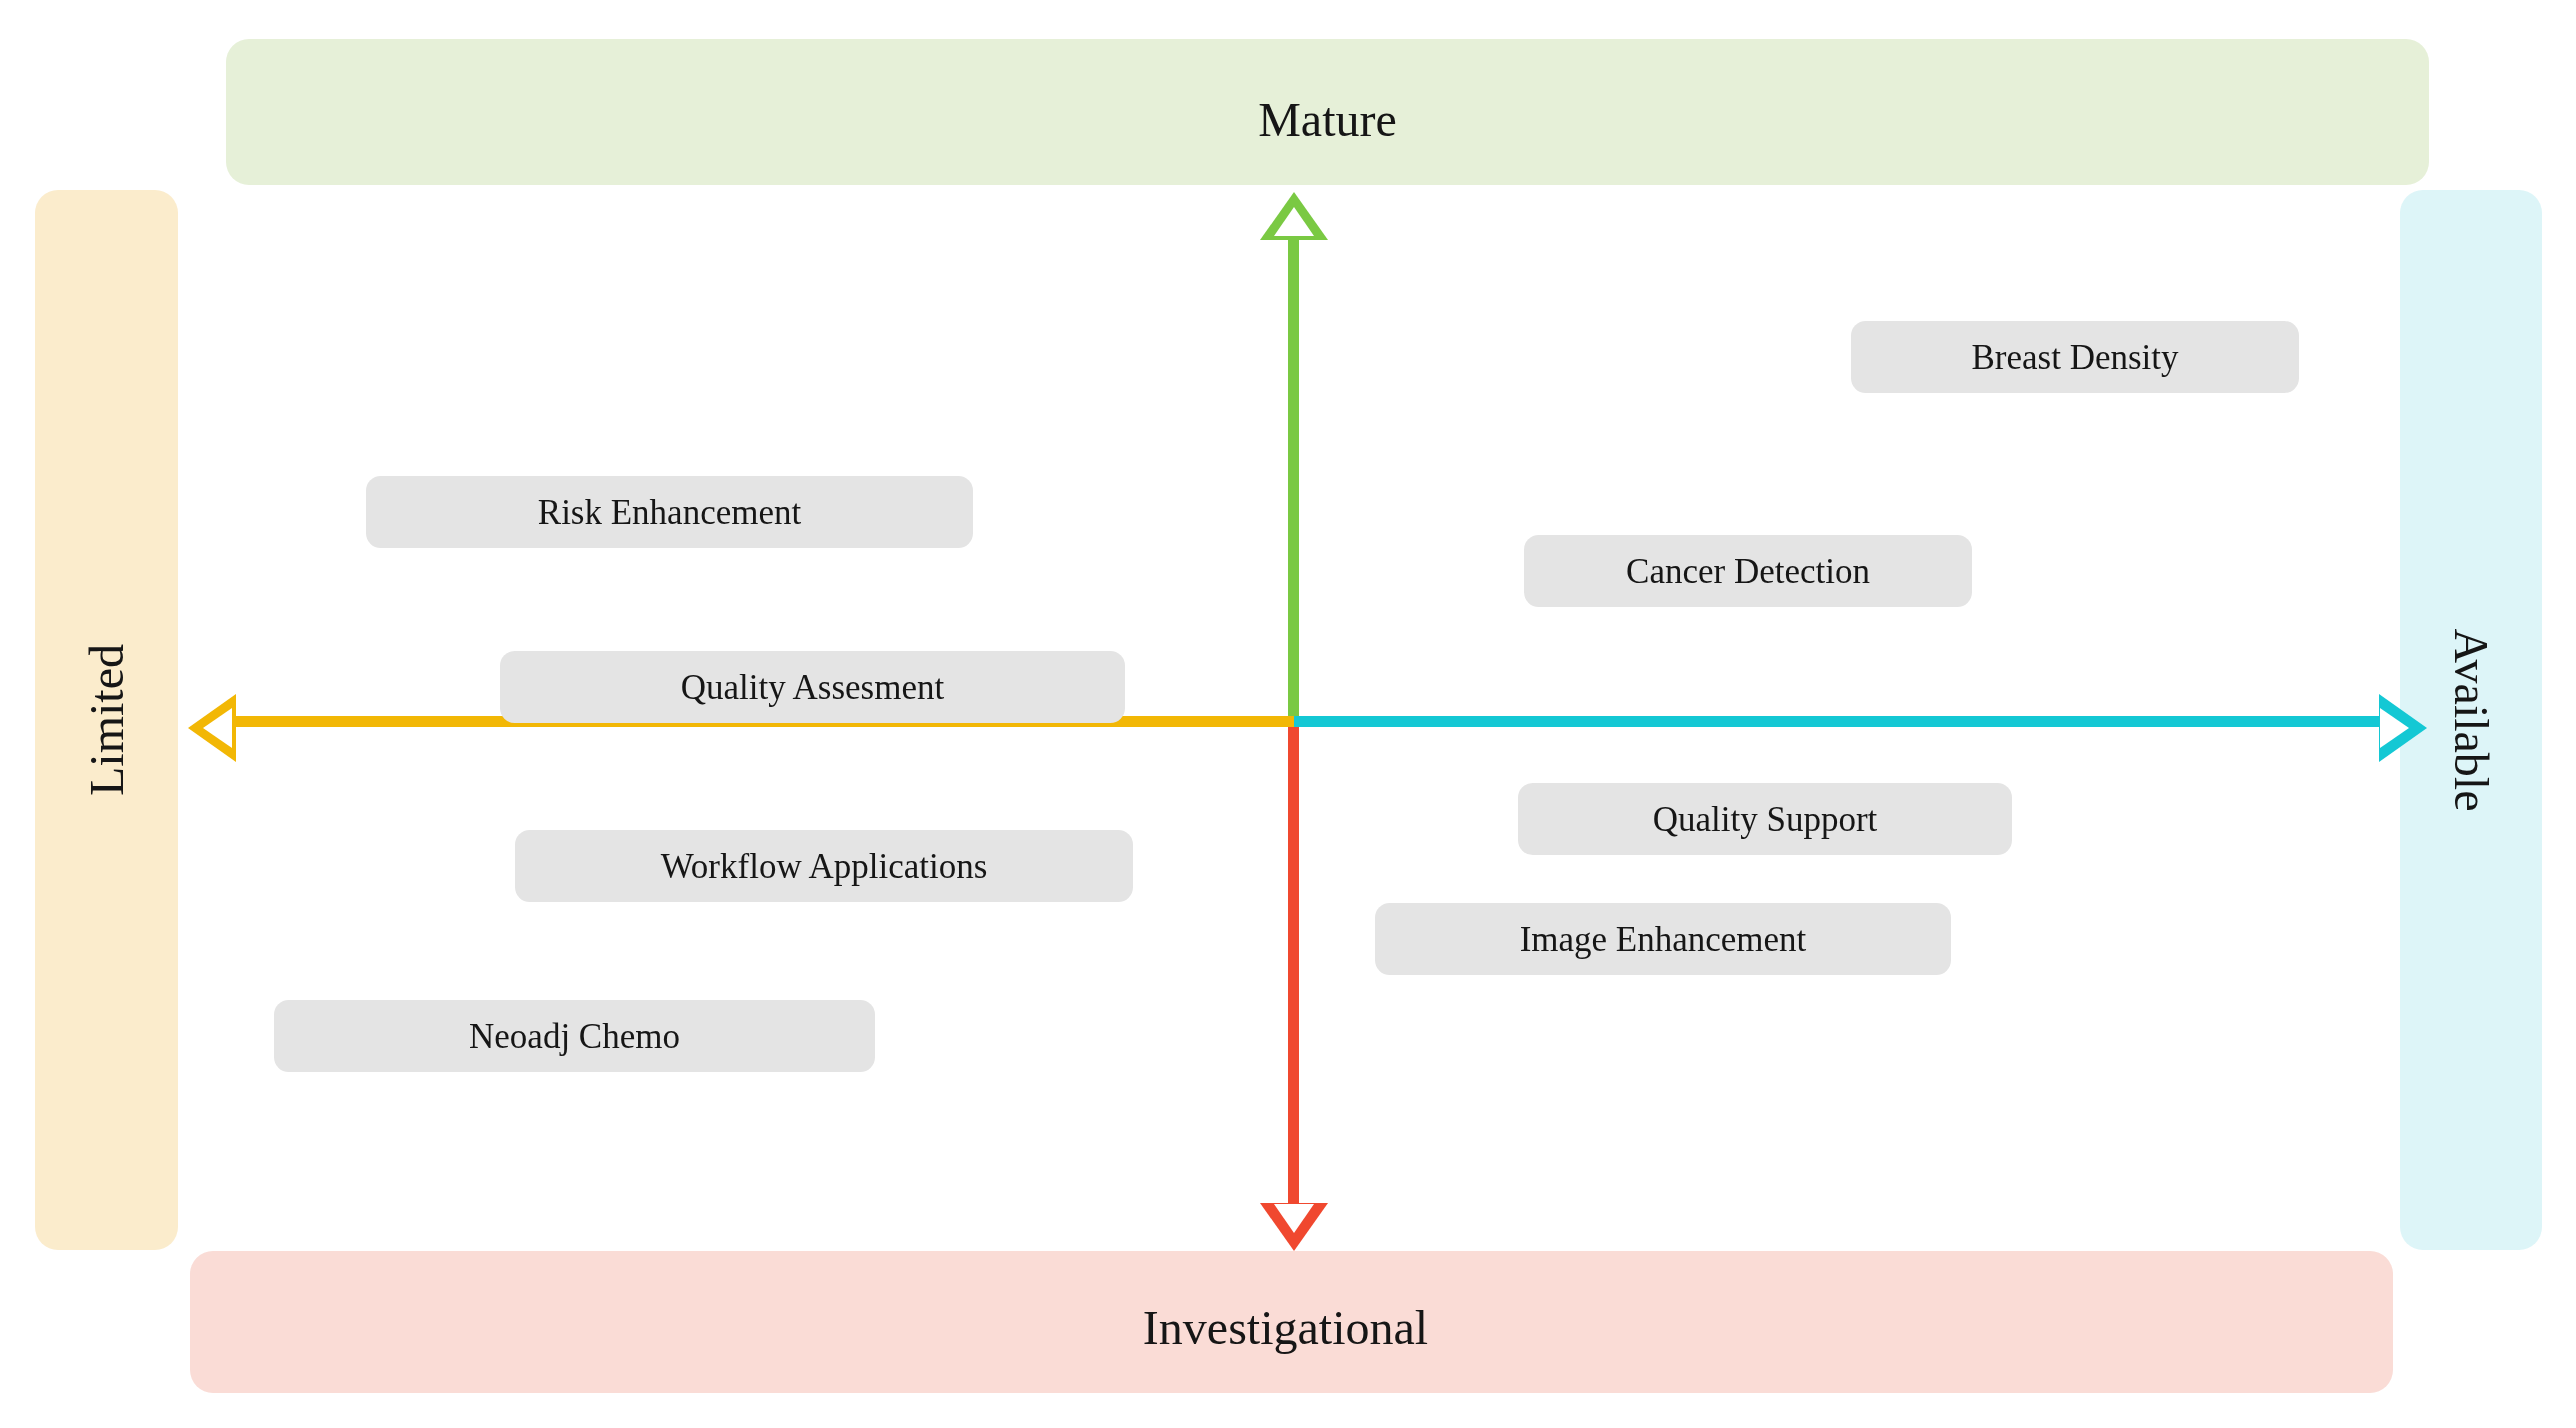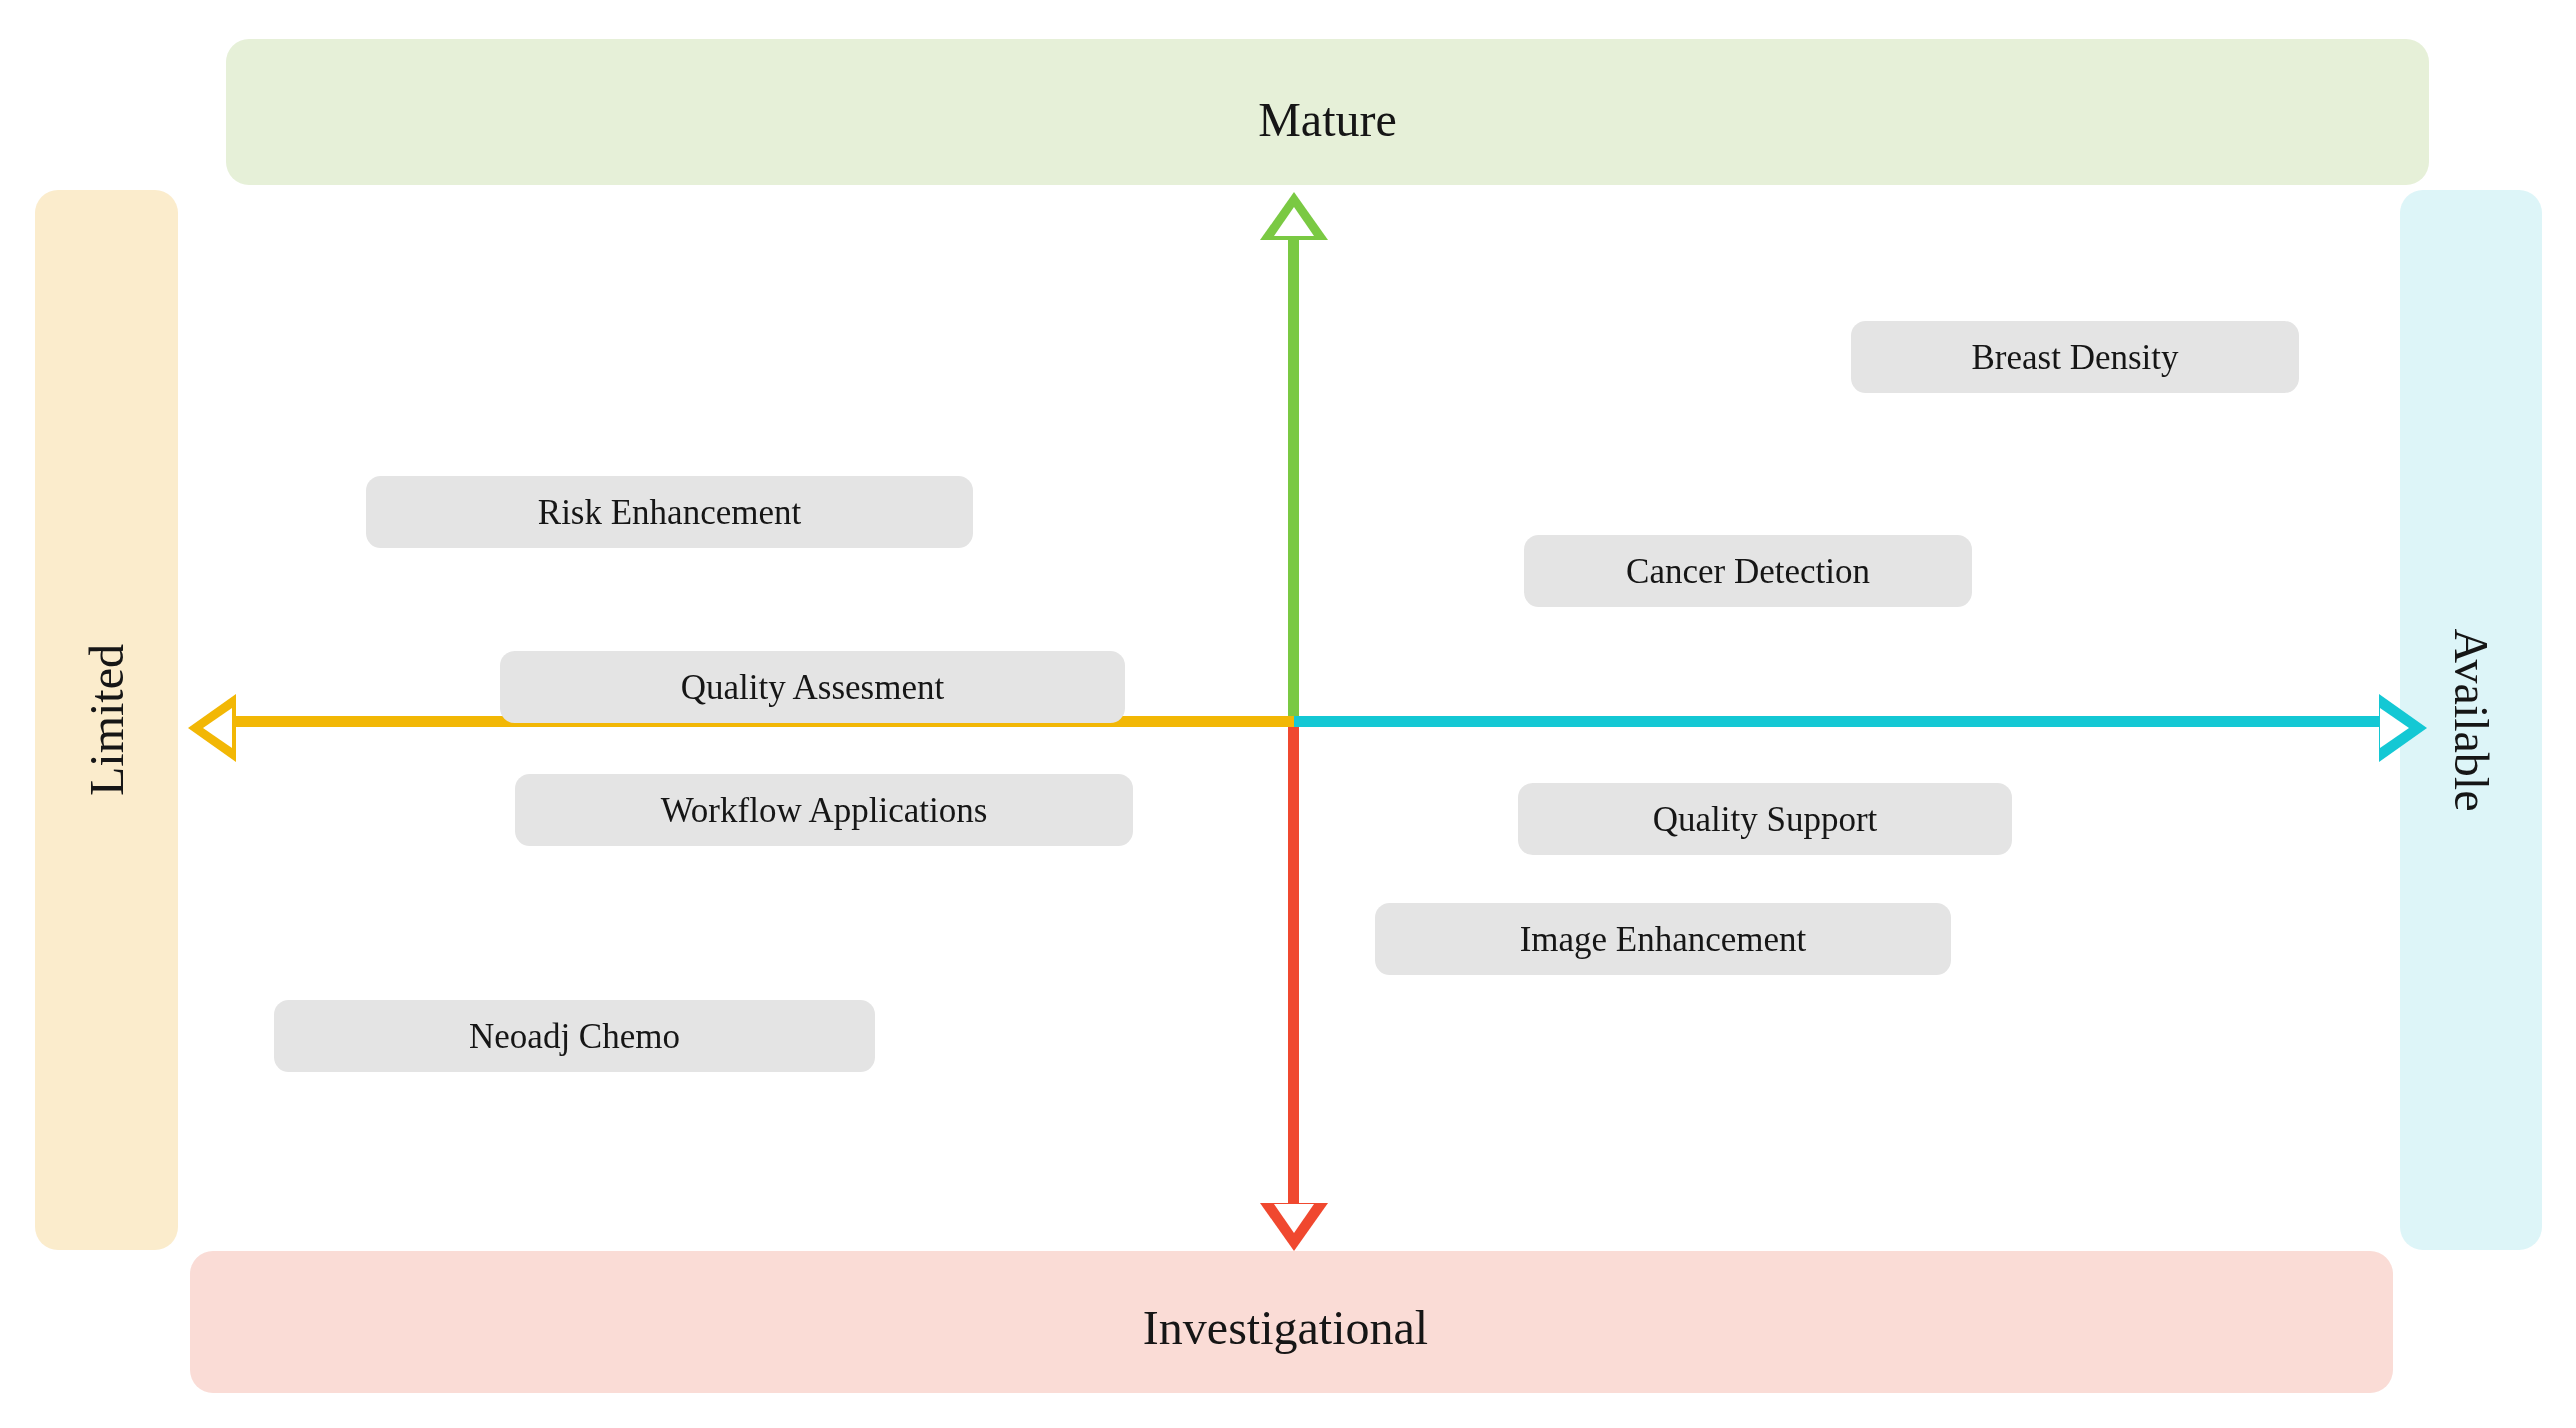--- a/index.html
+++ b/index.html
@@ -146,21 +146,21 @@
     display:flex;
     align-items:center;
     justify-content:center;
     padding:0 20px;
     height:72px;
     box-sizing:border-box;
   }
 
   #chip-risk-assessment      { left:366px;  top:476px;  width:607px; }
   #chip-quality-assesment    { left:500px;  top:627px;  width:625px;margin-top:24px; }
-  #chip-workflow-applications{ left:515px;  top:774px; width:618px; }
+  #chip-workflow-applications{ left:515px;  top:830px; width:618px; }
   #chip-neoadj-chemo         { left:274px;  top:1000px; width:601px; }
   #chip-breast-density       { left:1851px; top:321px;  width:448px; }
   #chip-cancer-detection     { left:1524px; top:535px;  width:448px; }
   #chip-decision-support     { left:1518px; top:783px; width:494px; }
   #chip-image-enhancement    { left:1375px; top:903px; width:576px; }
 </style>
 </head>
 <body>
 
 <div class="band" id="band-top">

